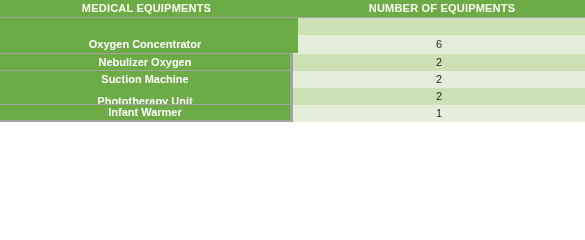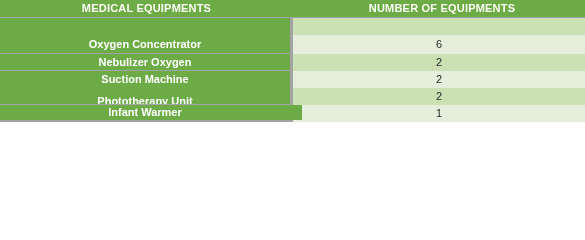--- a/index.html
+++ b/index.html
@@ -97,30 +97,30 @@
   <div class="value-band shade-light" style="top:35px; height:19px; line-height:19px;">6</div>
 
   <div class="value-band shade-dark" style="top:54px; height:17px; line-height:17px;">2</div>
 
   <div class="value-band shade-light" style="top:71px; height:17px; line-height:17px;">2</div>
 
   <div class="value-band shade-dark" style="top:88px; height:17px; line-height:17px;">2</div>
 
   <div class="value-band shade-light" style="top:105px; height:17px; line-height:17px;">1</div>
 
-  <div class="label-block" style="top:18px; height:35px;">
+  <div class="label-block" style="top:18px; height:35px;padding-left:8px;">
     <span class="label-text" style="top:20px;">Oxygen Concentrator</span>
   </div>
 
   <div class="label-block" style="top:54px; height:16px;">
     <span class="label-text" style="top:2px;">Nebulizer Oxygen</span>
   </div>
 
   <div class="label-block" style="top:71px; height:33px;">
     <span class="label-text" style="top:2px;">Suction Machine</span>
     <span class="label-text" style="top:24px;">Phototherapy Unit</span>
   </div>
 
-  <div class="label-block" style="top:105px; height:15px;padding-left:12px;">
+  <div class="label-block" style="top:105px; height:15px;">
     <span class="label-text" style="top:1px;">Infant Warmer</span>
   </div>
 
 </div>
 
 </body></html>

